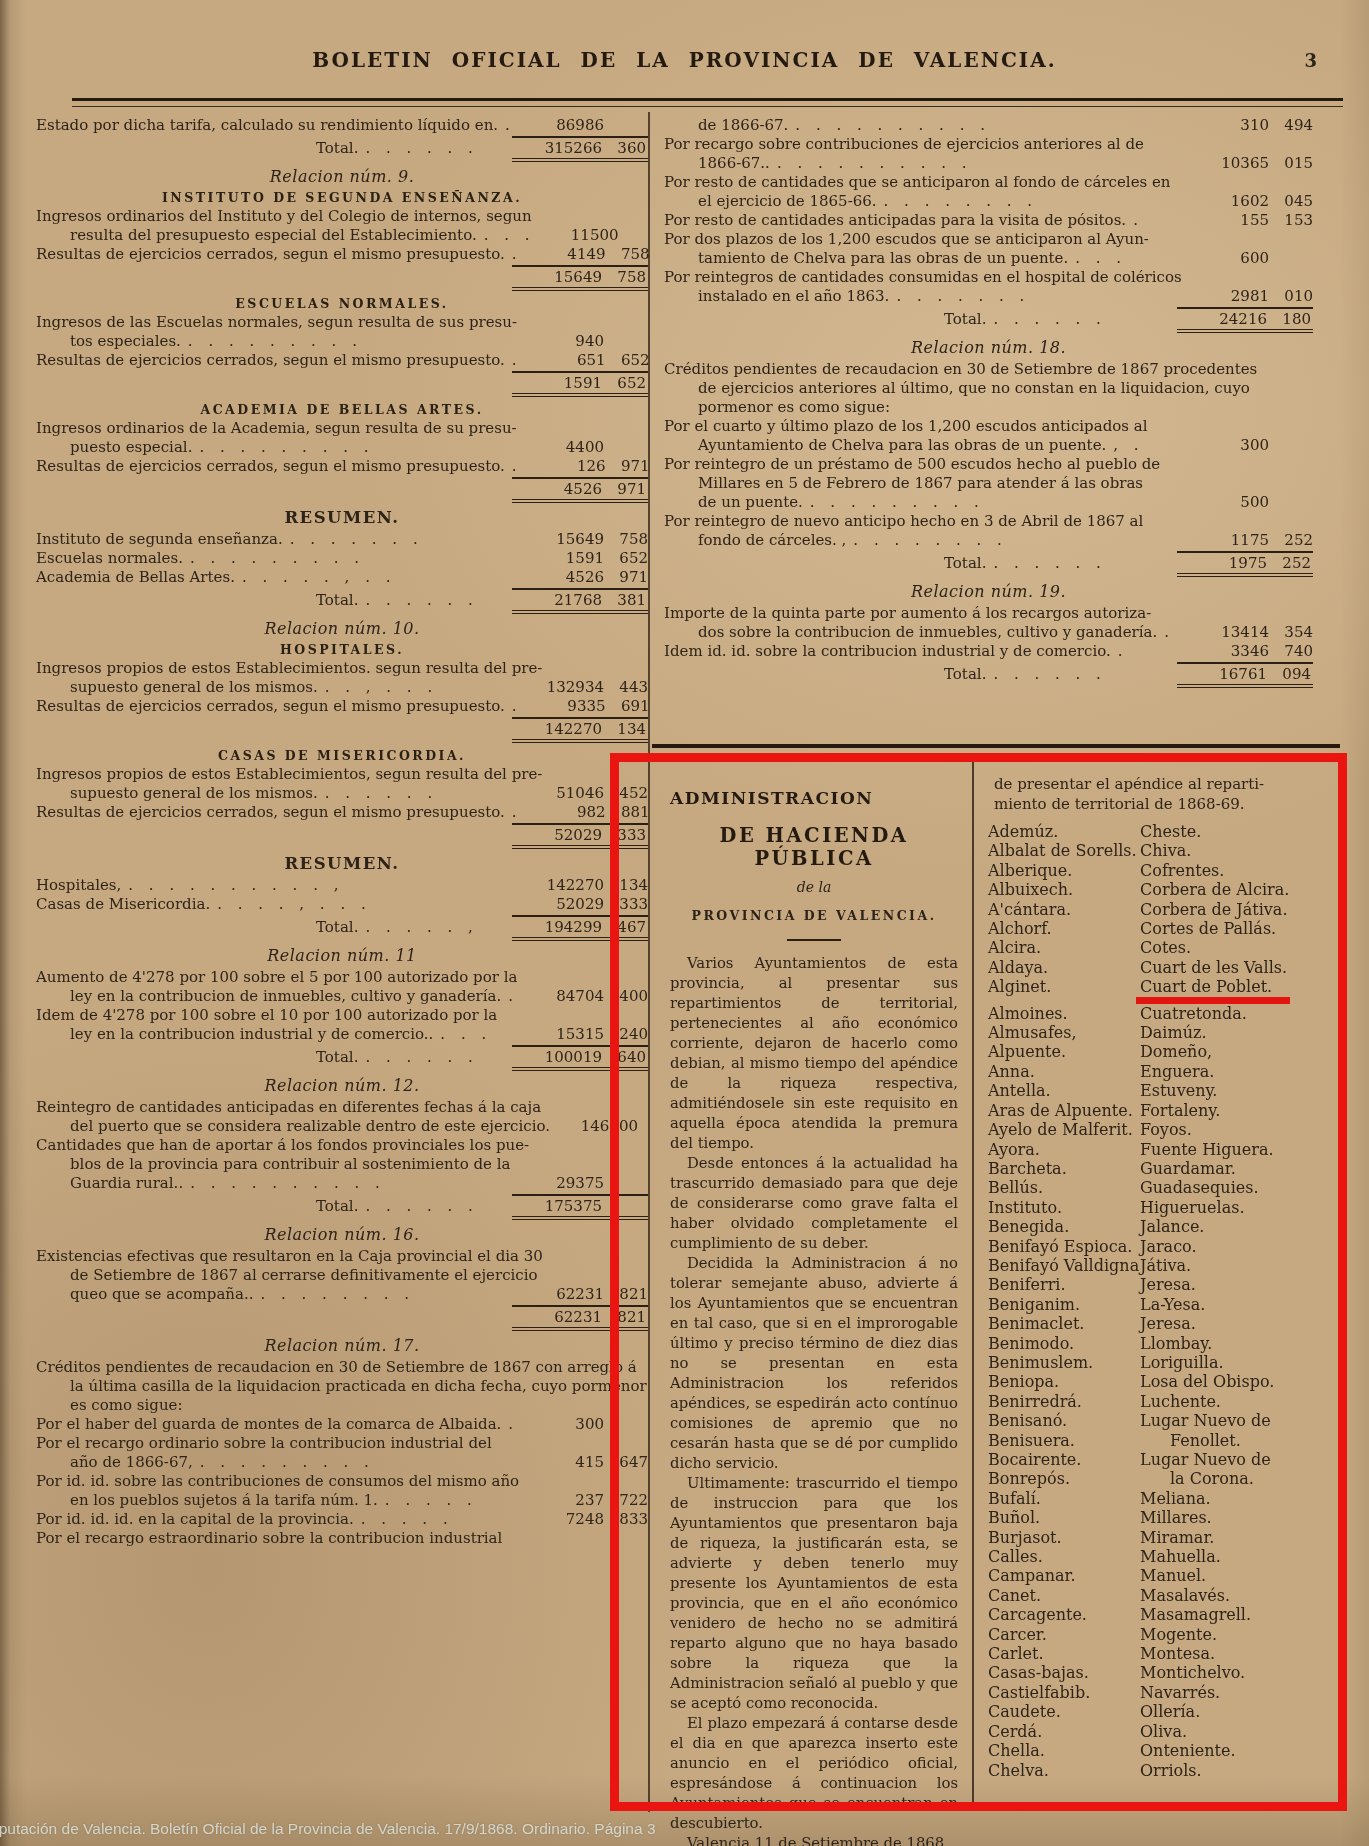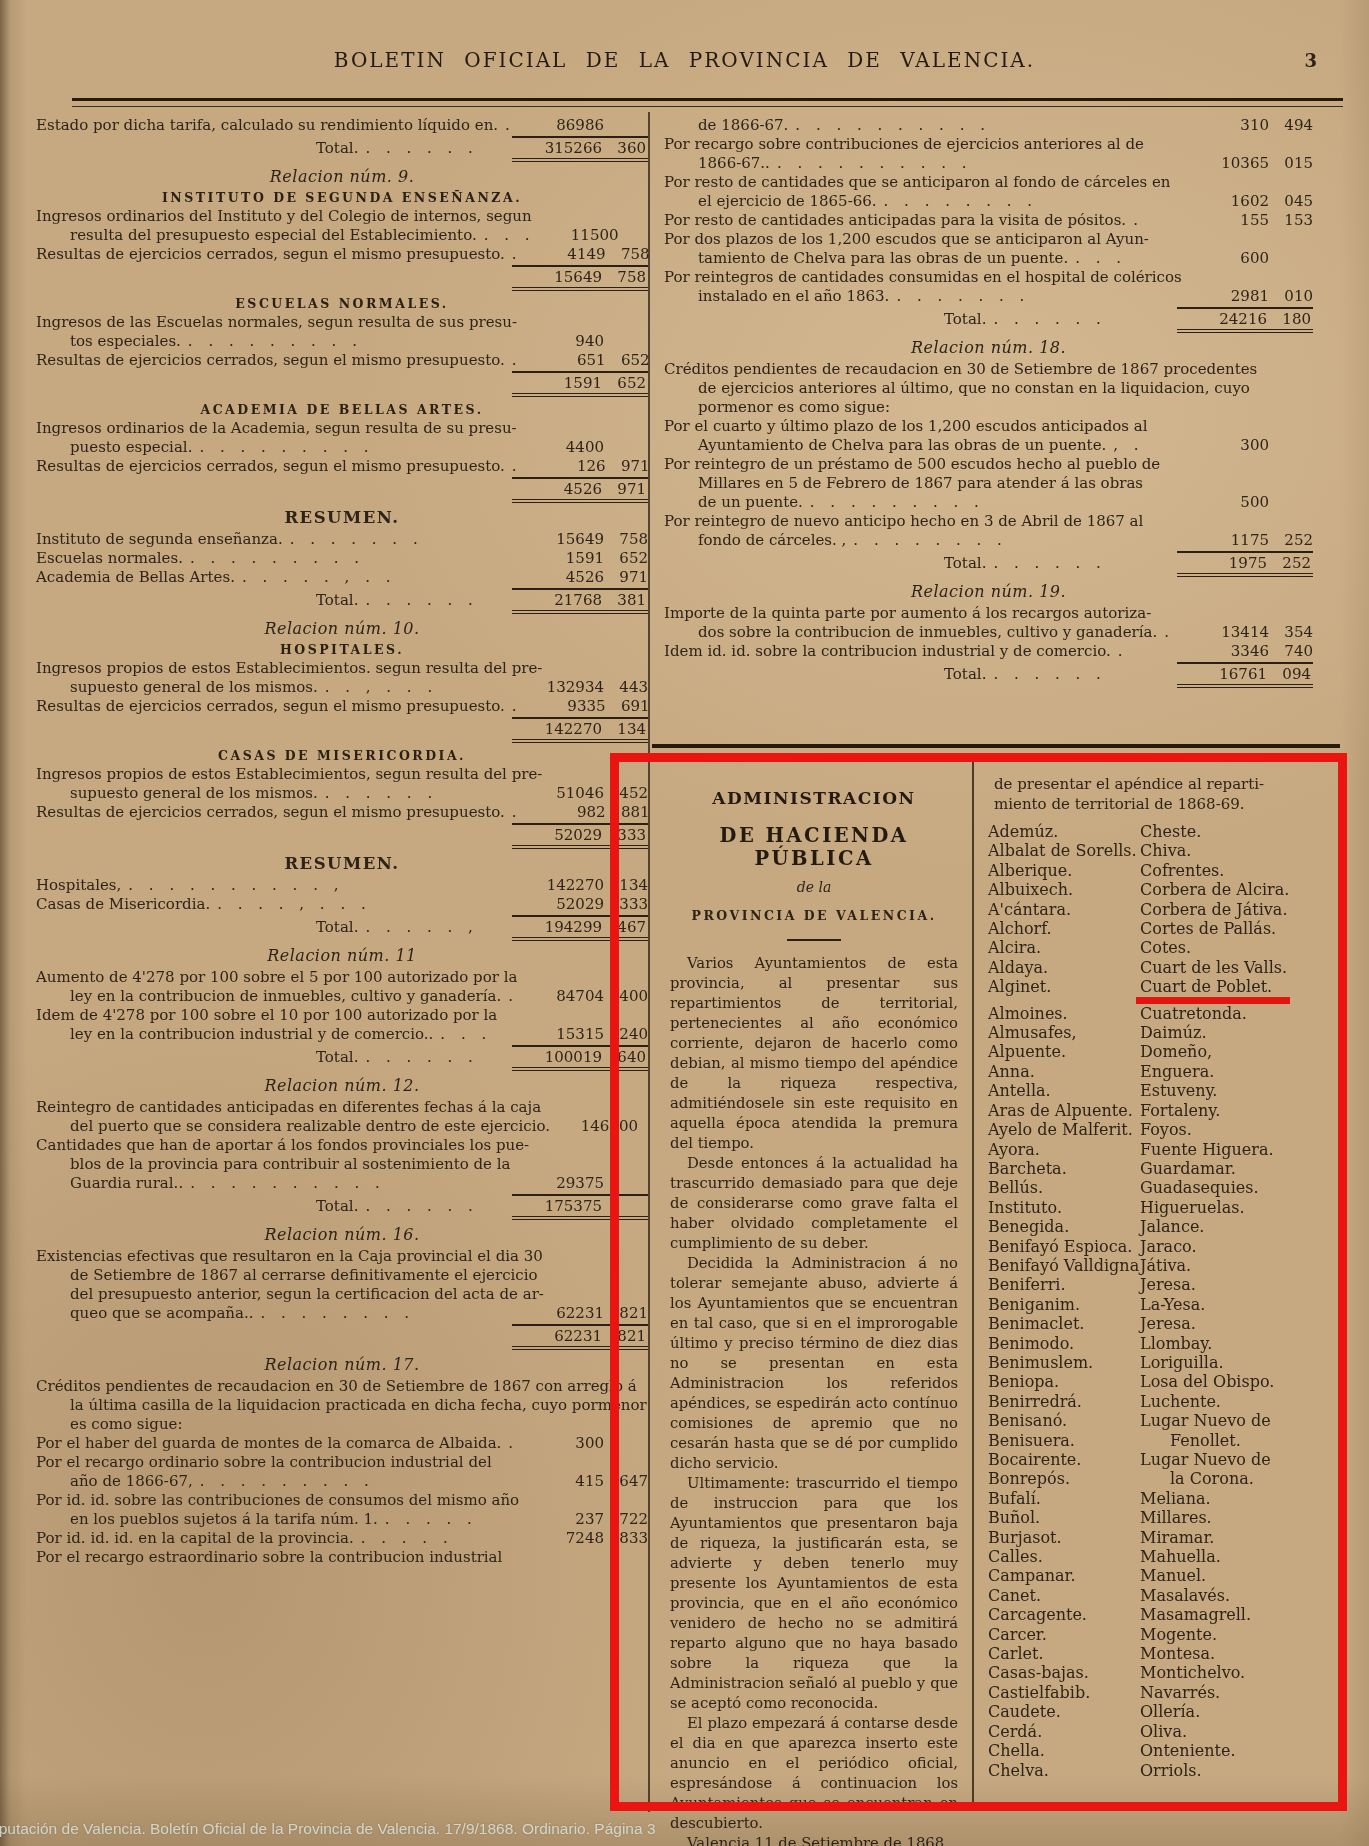--- a/index.html
+++ b/index.html
@@ -8,21 +8,21 @@
   .page{position:absolute;inset:0;
     background:
       radial-gradient(1050px 780px at 72% 22%, rgba(222,196,158,.55) 0%, rgba(222,196,158,0) 60%),
       radial-gradient(900px 1100px at 15% 85%, rgba(140,112,76,.30) 0%, rgba(140,112,76,0) 55%),
       linear-gradient(90deg, rgba(60,44,24,.55) 0px, rgba(60,44,24,.12) 10px, rgba(60,44,24,0) 26px),
       linear-gradient(270deg, rgba(120,96,62,.18) 0px, rgba(120,96,62,0) 30px),
       linear-gradient(0deg, rgba(96,74,46,.25) 0px, rgba(96,74,46,0) 70px),
       #c6a981;}
   
   .hdr{position:absolute;top:48px;left:0;width:100%;}
-  .hdr-title{text-align:center;font-weight:normal;font-size:20px;letter-spacing:2px;word-spacing:10px;color:#241a10;}
+  .hdr-title{text-align:center;font-weight:bold;font-size:20px;letter-spacing:2px;word-spacing:10px;color:#241a10;}
   .hdr-page{position:absolute;right:52px;top:2px;font-weight:bold;font-size:18px;}
   .hdr-rule{position:absolute;top:98px;left:72px;right:26px;height:5px;
     border-top:3px solid #241a10;border-bottom:1px solid #3a2c1a;}
   
   .cols{position:absolute;left:36px;right:22px;top:112px;height:1700px;display:flex;}
   .col{min-width:0;}
   .col.left{width:612px;flex:none;padding-top:4px;}
   .col.right{flex:1;border-left:2px solid #3024156;border-left:2px solid rgba(44,32,18,.75);
              padding-left:14px;padding-top:4px;padding-right:34px;}
   
@@ -36,21 +36,21 @@
   .tl .numw, .sm .numw{border-top:2px solid #2c2014;border-bottom:4px double #2c2014;padding:0 2px;}
   .sm{display:flex;line-height:20px;font-size:15.5px;margin:1px 0 5px;}
   .rel{text-align:center;font-style:italic;font-size:16px;margin:5px 0 3px;letter-spacing:.5px;}
   .hd{text-align:center;font-size:12.5px;letter-spacing:2.5px;margin:4px 0 2px;color:#2a2013;font-weight:bold;}
   .rs{text-align:center;font-size:16.5px;font-weight:bold;letter-spacing:1.5px;margin:5px 0 3px;}
   
   .annc-toprule{position:absolute;left:652px;top:744px;width:688px;height:4px;background:#27190e;}
   .annc{position:absolute;left:660px;top:762px;width:683px;height:1046px;display:flex;}
   .annc-left{width:312px;flex:none;padding:0 14px 0 10px;box-sizing:border-box;}
   .annc-right{flex:1;border-left:2px solid rgba(44,32,18,.8);padding:12px 4px 0 12px;min-width:0;}
-  .mh1{font-size:17px;font-weight:bold;letter-spacing:1.5px;text-align:center;margin-top:26px;color:#241a10;}
+  .mh1{font-size:17px;font-weight:bold;letter-spacing:1.5px;margin-top:26px;color:#241a10;}
   .mh2{font-size:19.5px;font-weight:bold;letter-spacing:2.5px;text-align:center;margin-top:16px;color:#241a10;}
   .mh3{font-style:italic;font-size:14px;text-align:center;margin-top:9px;}
   .mh4{font-size:12.5px;letter-spacing:2.5px;text-align:center;margin-top:13px;font-weight:bold;}
   .mh-rule{width:54px;border-top:2px solid #2c2014;margin:16px auto 12px;}
   .para{font-size:14.8px;line-height:20px;text-align:justify;text-indent:17px;margin:0;}
   .tw-intro{font-size:15px;line-height:20px;padding-left:8px;white-space:nowrap;}
   .towns{margin-top:8px;}
   .trow{display:flex;line-height:19.4px;font-size:16px;white-space:nowrap;}
   .ta{width:152px;flex:none;padding-left:2px;}
   .tb{flex:1;min-width:0;}
@@ -347,23 +347,20 @@
           </span>
         </div>
         <div class="rel">Relacion núm. 16.</div>
         <div class="ln">
           <span class="txt">Existencias efectivas que resultaron en la Caja provincial el dia 30</span>
         </div>
         <div class="ln ind">
           <span class="txt">de Setiembre de 1867 al cerrarse definitivamente  el ejercicio</span>
         </div>
         <div class="ln ind">
-          <span class="txt">del presupuesto anterior, segun la certificacion  del acta de ar-</span>
-        </div>
-        <div class="ln ind">
           <span class="txt">queo que se acompaña..</span>
           <span class="dots">.   .   .   .   .   .   .   .</span>
           <span class="numw">
             <span class="int">62231</span>
             <span class="dec">821</span>
           </span>
         </div>
         <div class="sm">
           <span class="numw">
             <span class="int">62231</span>

